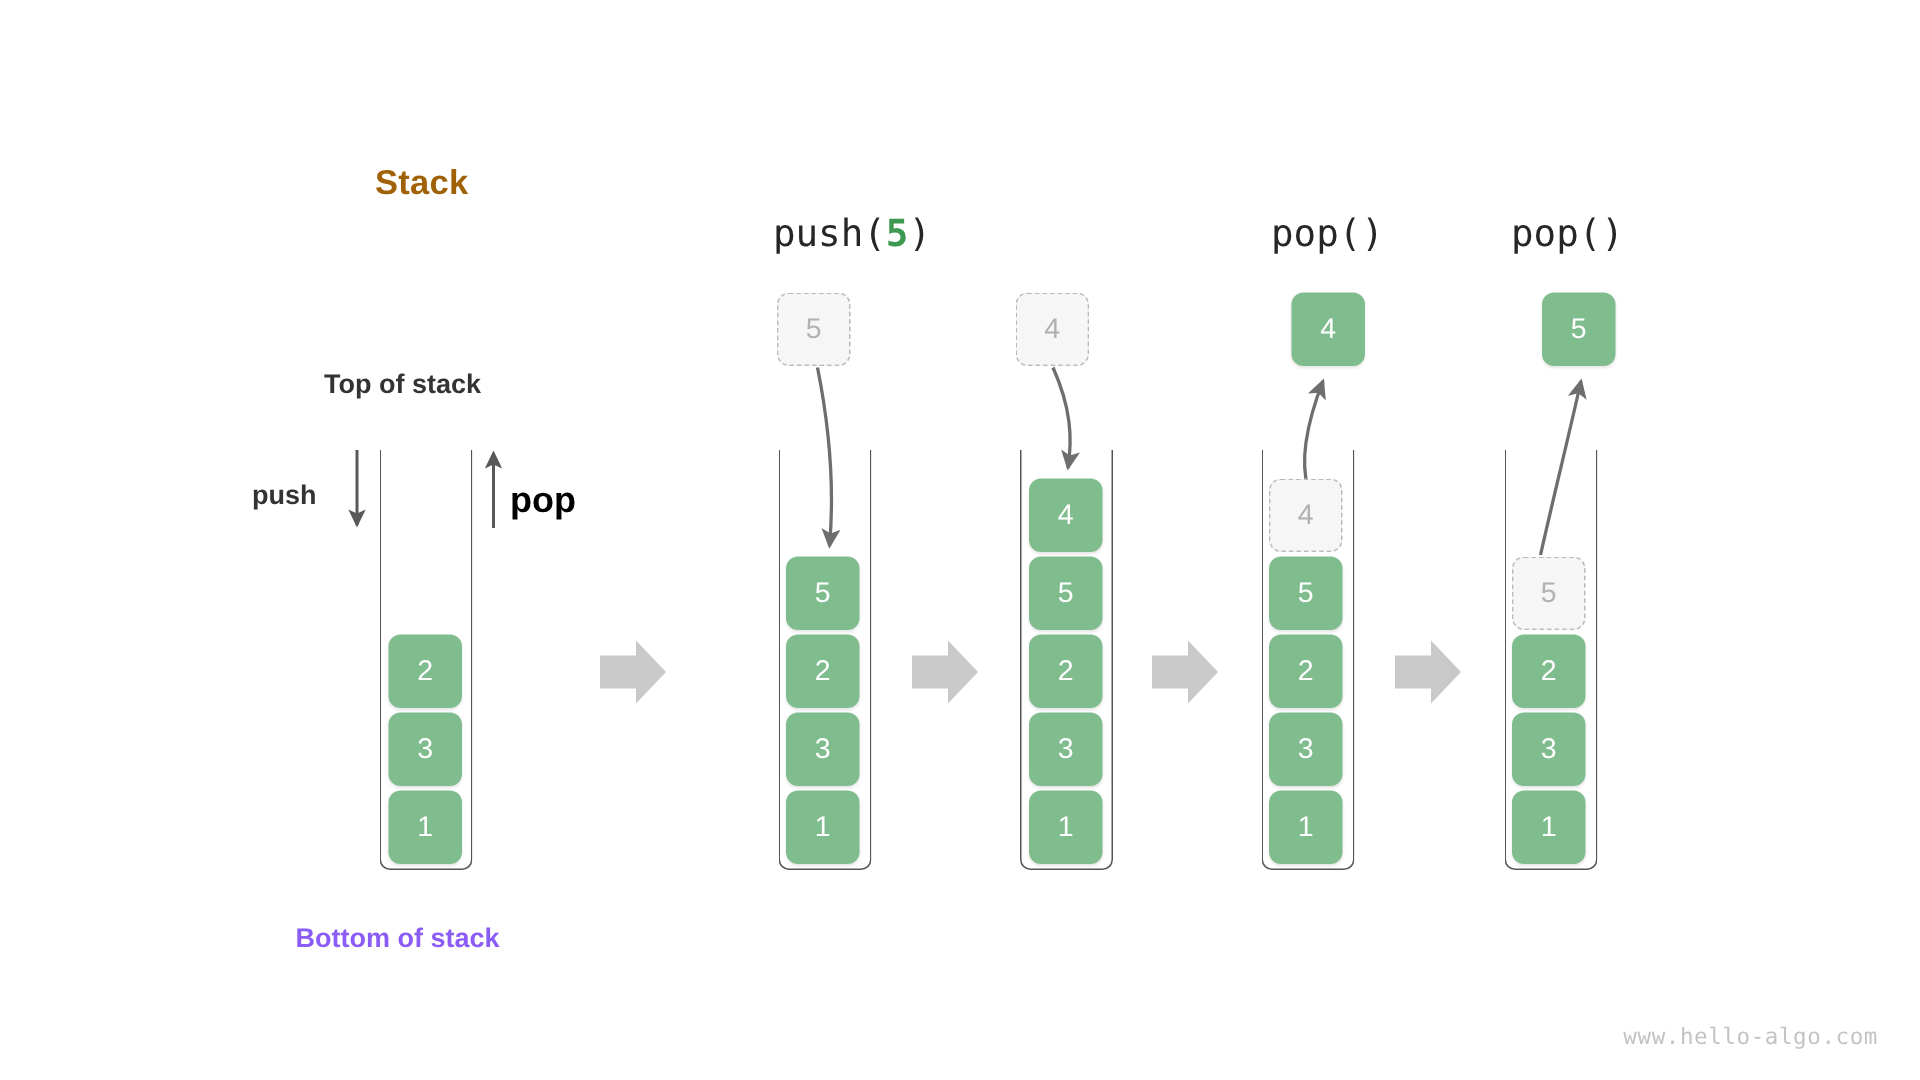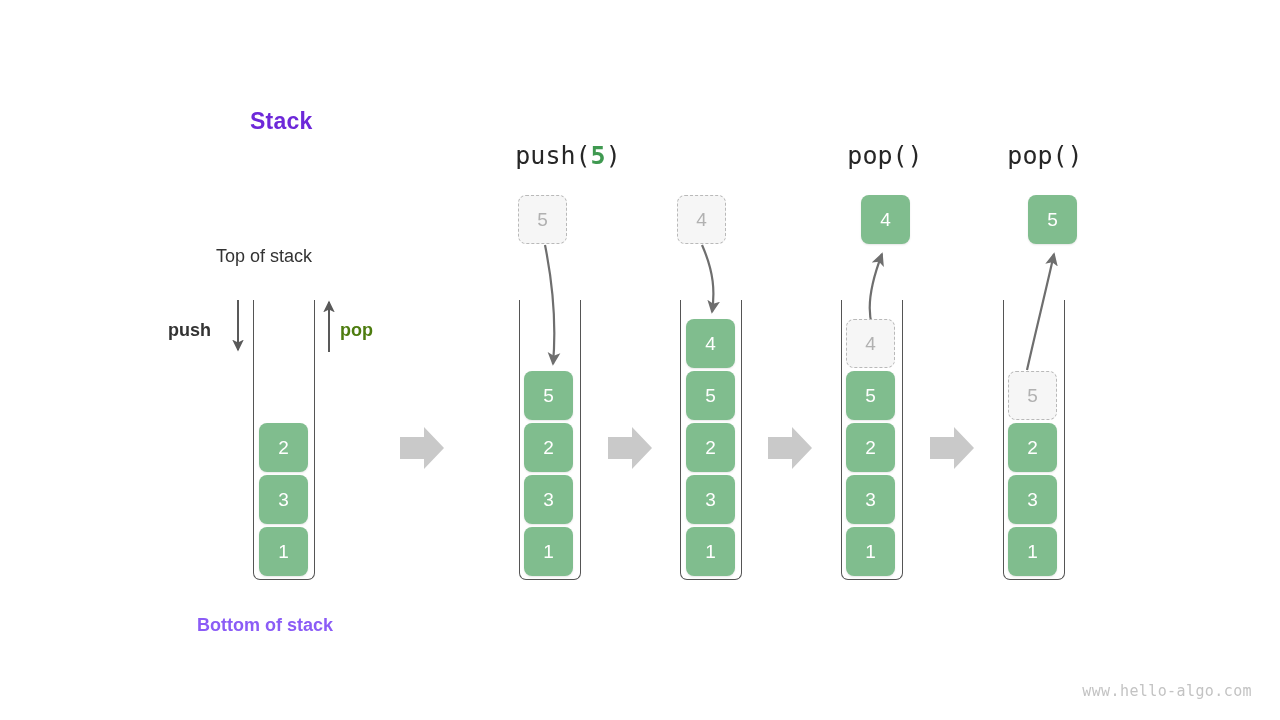--- a/index.html
+++ b/index.html
@@ -20,29 +20,29 @@
     inset: 0;
   }
 
   
   .stack-title {
     position: absolute;
     left: 250px;
     top: 108px;
     font-size: 23px;
     font-weight: bold;
-    color: #6d28d9;
+    color: #a16207;
     letter-spacing: 0.2px;
   }
   .top-label {
     position: absolute;
     left: 216px;
     top: 246px;
     font-size: 18px;
-    font-weight: normal;
+    font-weight: bold;
     color: #333333;
   }
   .bottom-label {
     position: absolute;
     left: 197px;
     top: 615px;
     font-size: 18px;
     font-weight: bold;
     color: #8b5cf6;
   }
@@ -52,23 +52,23 @@
     top: 320px;
     font-size: 18px;
     font-weight: bold;
     color: #333333;
     text-align: center;
   }
   .pop-label {
     position: absolute;
     left: 340px;
     top: 320px;
-    font-size: 18px;
-    font-weight: bold;
-    color: #4d7c0f;
+    font-size: 24px;
+    font-weight: bold;
+    color: #000000;
   }
 
   
   .op-header {
     position: absolute;
     top: 141px;
     width: 200px;
     text-align: center;
     font-family: "DejaVu Sans Mono", monospace;
     font-size: 25px;

